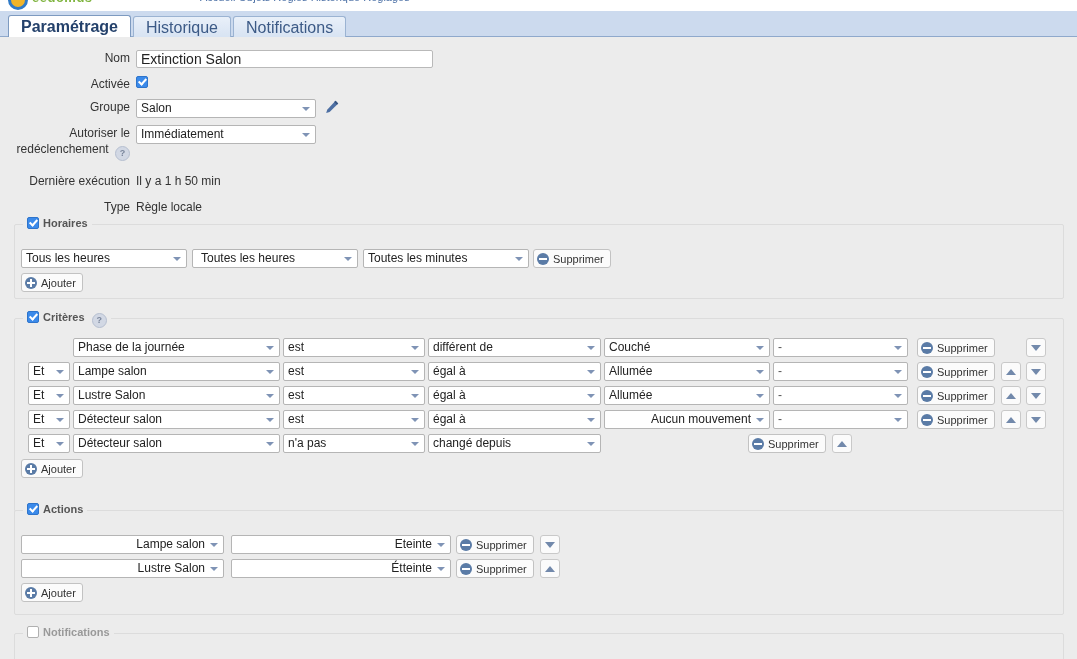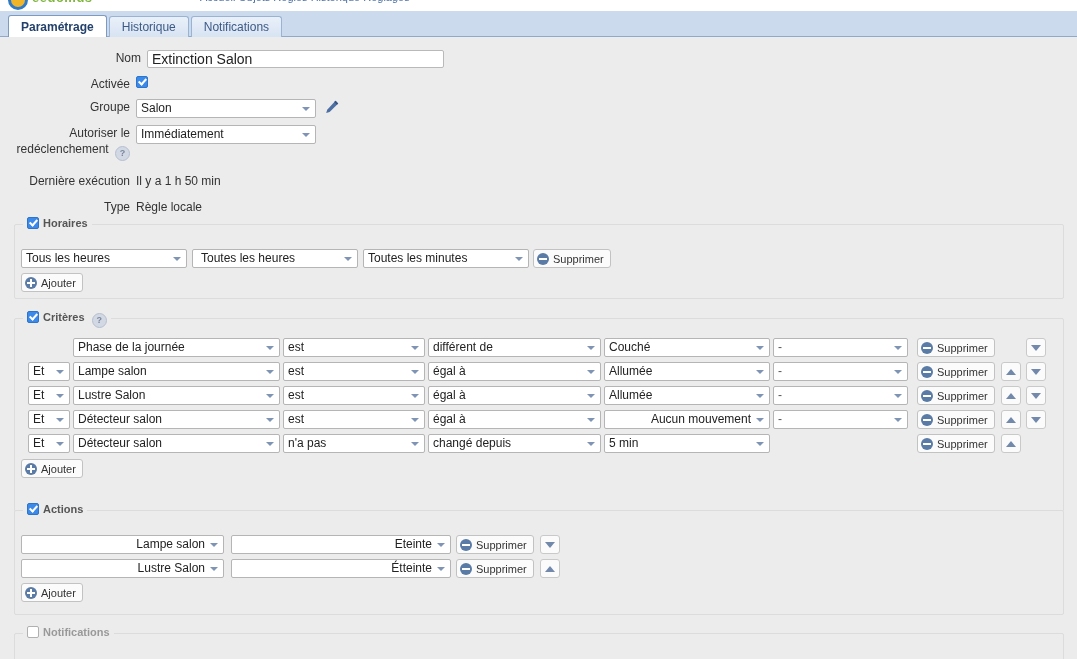--- a/index.html
+++ b/index.html
@@ -18,21 +18,21 @@
   #top-strip .logotext{position:absolute;left:32px;top:-10px;font-size:13px;
      font-weight:bold;color:#7fb43f;letter-spacing:.5px;}
   #top-strip .menu{position:absolute;top:-9px;font-size:11px;color:#4a6fa5;white-space:nowrap;}
 
   
   #tabbar{position:absolute;left:0;top:11px;width:1077px;height:26px;
      background:#ccdaee;border-bottom:1px solid #8fa9cc;box-sizing:border-box;}
   #tabbar .tabs{position:absolute;left:8px;top:4px;display:flex;align-items:flex-end;}
   .tab{height:22px;line-height:21px;padding:0 12px;margin-right:2px;
      border:1px solid #9bb3d2;border-bottom:none;
-     border-radius:3px 3px 0 0;font-size:12px;color:#3c5a86;
+     border-radius:3px 3px 0 0;font-size:16px;color:#3c5a86;
      background:linear-gradient(#e9f0f9,#d6e2f2);cursor:pointer;white-space:nowrap;}
   .tab.active{background:#ffffff;color:#24416b;font-weight:bold;
      border-color:#7d9ac0;height:23px;line-height:22px;}
 
   
   #main{position:absolute;left:0;top:37px;width:1077px;height:622px;background:#ececec;}
 
   
   .frow{position:absolute;display:flex;align-items:flex-start;}
   .flabel{width:130px;text-align:right;padding-right:6px;font-size:12px;color:#333;
@@ -106,21 +106,21 @@
 <div id="tabbar">
   <div class="tabs">
     <div class="tab active">Paramétrage</div>
     <div class="tab">Historique</div>
     <div class="tab">Notifications</div>
   </div>
 </div>
 
 <div id="main">
 
-  <div class="frow" style="left:11px;top:13px;border-radius:8px;">
+  <div class="frow" style="left:0px;top:13px;border-radius:8px;">
     <div class="flabel">Nom</div>
     <input class="txtin" style="width: 297px;" value="Extinction Salon">
   </div>
 
   <div class="frow" style="left:0px;top:39px;">
     <div class="flabel">Activée</div>
     <span class="cbox on"></span>
   </div>
 
   <div class="frow" style="left:0px;top:62px;">
@@ -256,21 +256,20 @@
           <span class="arw down"></span>
         </div>
     </div>
 
     <div style="position:absolute;left:0px;top:115px;display:flex;align-items:center;">
       <div style="width:13px;"></div>
       <div class="sel" style="width:42px;">Et</div>
       <div class="sel" style="width:207px;margin-left:3px;">Détecteur salon</div>
       <div class="sel" style="width:142px;margin-left:3px;">n'a pas</div>
       <div class="sel" style="width:173px;margin-left:3px;">changé depuis</div>
-      <div class="sel" style="width:166px;margin-left:3px;">5 min</div>
       <div style="width:138px;"></div>
       <div class="btn" style="margin-left:9px;">
         <span class="cir"></span>
           <span>Supprimer</span>
       </div>
       <div class="arwbtn" style="margin-left:6px;">
           <span class="arw up"></span>
         </div>
     </div>
 

